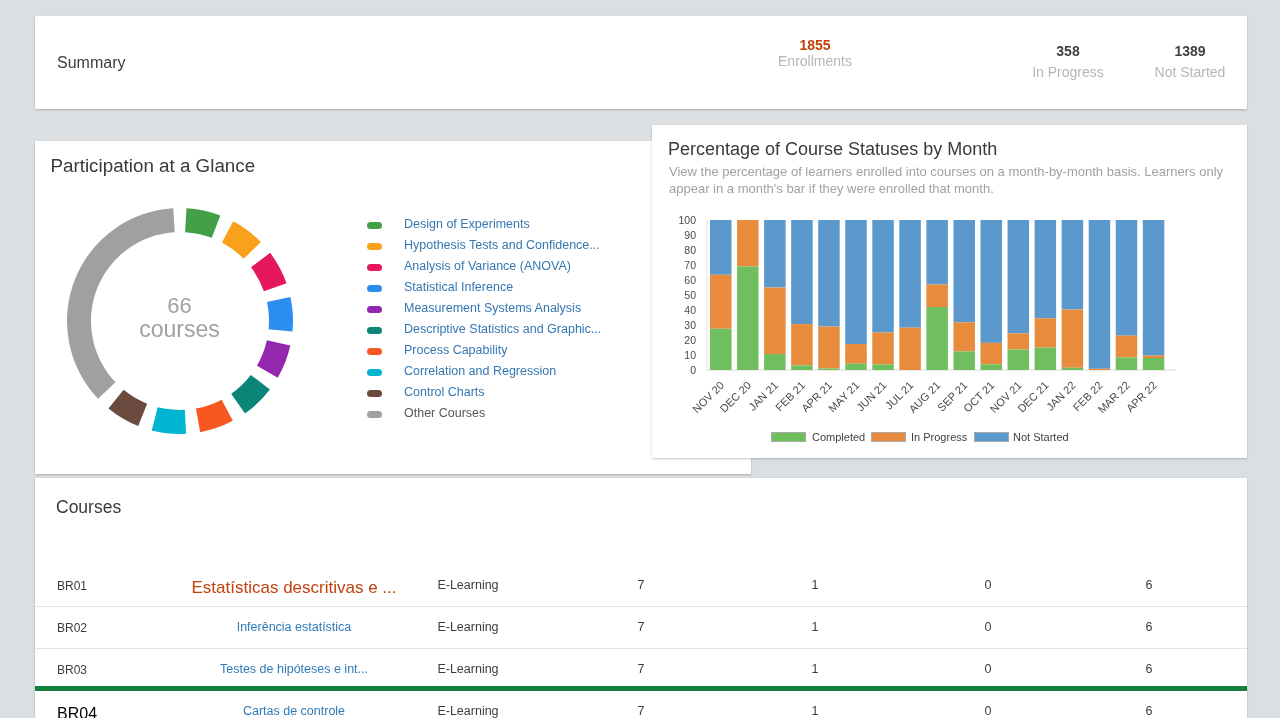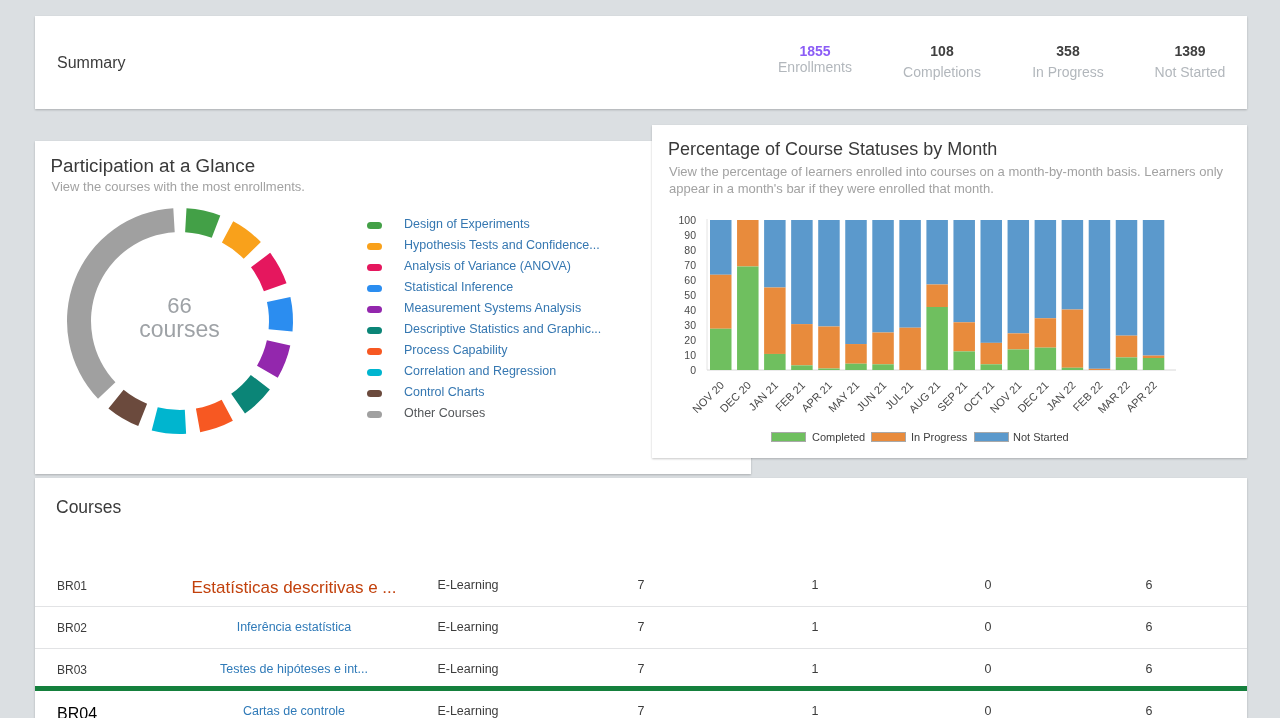--- a/index.html
+++ b/index.html
@@ -3,40 +3,35 @@
 <style>
 * { margin:0; padding:0; box-sizing:border-box; }
 body { width:1280px; height:718px; background:#dbdfe2; font-family:"Liberation Sans",sans-serif; position:relative; overflow:hidden; }
 .card { position:absolute; background:#fff; box-shadow:0 1px 2px rgba(0,0,0,0.22); }
 </style></head>
 <body>
 
 <div class="card" style="left:35px;top:16px;width:1212px;height:93px">
   <div style="position:absolute;left:22px;top:50%;transform:translateY(-50%);font-size:16px;color:#3c3c3c">Summary</div>
   <div style="position:absolute;left:710px;top:0;width:140px;height:88px;text-align:center">
-    <div style="margin-top:27px;font-size:14px;color:#8b5cf6;font-weight:600">1855</div>
+    <div style="margin-top:21px;font-size:14px;color:#c2410c;font-weight:600">1855</div>
     <div style="font-size:14px;color:#b2b7bc">Enrollments</div>
-  </div>
-  <div style="position:absolute;left:837px;top:0;width:140px;height:88px;text-align:center">
-    <div style="margin-top:27px;font-size:14px;color:#3f3f3f;font-weight:600">108</div>
-    <div style="margin-top:5px;font-size:14px;color:#b2b7bc">Completions</div>
   </div>
   <div style="position:absolute;left:963px;top:0;width:140px;height:88px;text-align:center">
     <div style="margin-top:27px;font-size:14px;color:#3f3f3f;font-weight:600">358</div>
     <div style="margin-top:5px;font-size:14px;color:#b2b7bc">In Progress</div>
   </div>
   <div style="position:absolute;left:1085px;top:0;width:140px;height:88px;text-align:center">
     <div style="margin-top:27px;font-size:14px;color:#3f3f3f;font-weight:600">1389</div>
     <div style="margin-top:5px;font-size:14px;color:#b2b7bc">Not Started</div>
   </div>
 </div>
 
 <div class="card" style="left:35px;top:141px;width:716px;height:333px">
   <div style="position:absolute;left:15.5px;top:13.5px;font-size:18.8px;color:#3a3a3a">Participation at a Glance</div>
-  <div style="position:absolute;left:16.5px;top:38px;font-size:13px;color:#a2a2a2">View the courses with the most enrollments.</div>
   <svg style="position:absolute;left:0px;top:60px" width="300" height="250" viewBox="0 0 300 250">
 <path d="M151.50 7.19 A113 113 0 0 1 185.31 14.43 L176.75 36.86 A89 89 0 0 0 150.12 31.15 Z" fill="#43a047"></path>
 <path d="M198.22 20.32 A113 113 0 0 1 225.87 41.08 L208.70 57.84 A89 89 0 0 0 186.92 41.49 Z" fill="#f9a11b"></path>
 <path d="M235.13 51.84 A113 113 0 0 1 251.52 82.28 L228.90 90.29 A89 89 0 0 0 215.98 66.31 Z" fill="#e5175e"></path>
 <path d="M255.41 95.93 A113 113 0 0 1 257.52 130.44 L233.62 128.22 A89 89 0 0 0 231.96 101.04 Z" fill="#2b8df0"></path>
 <path d="M255.32 144.46 A113 113 0 0 1 242.76 176.67 L222.00 164.63 A89 89 0 0 0 231.89 139.26 Z" fill="#9327ad"></path>
 <path d="M234.89 188.48 A113 113 0 0 1 209.98 212.45 L196.18 192.82 A89 89 0 0 0 215.80 173.93 Z" fill="#0b8577"></path>
 <path d="M197.88 219.87 A113 113 0 0 1 165.20 231.18 L160.91 207.57 A89 89 0 0 0 186.65 198.66 Z" fill="#f75822"></path>
 <path d="M151.11 232.83 A113 113 0 0 1 116.71 229.40 L122.72 206.17 A89 89 0 0 0 149.81 208.87 Z" fill="#00b5cf"></path>
 <path d="M103.22 224.99 A113 113 0 0 1 73.43 207.44 L88.63 188.87 A89 89 0 0 0 112.09 202.69 Z" fill="#6b4a3d"></path>

